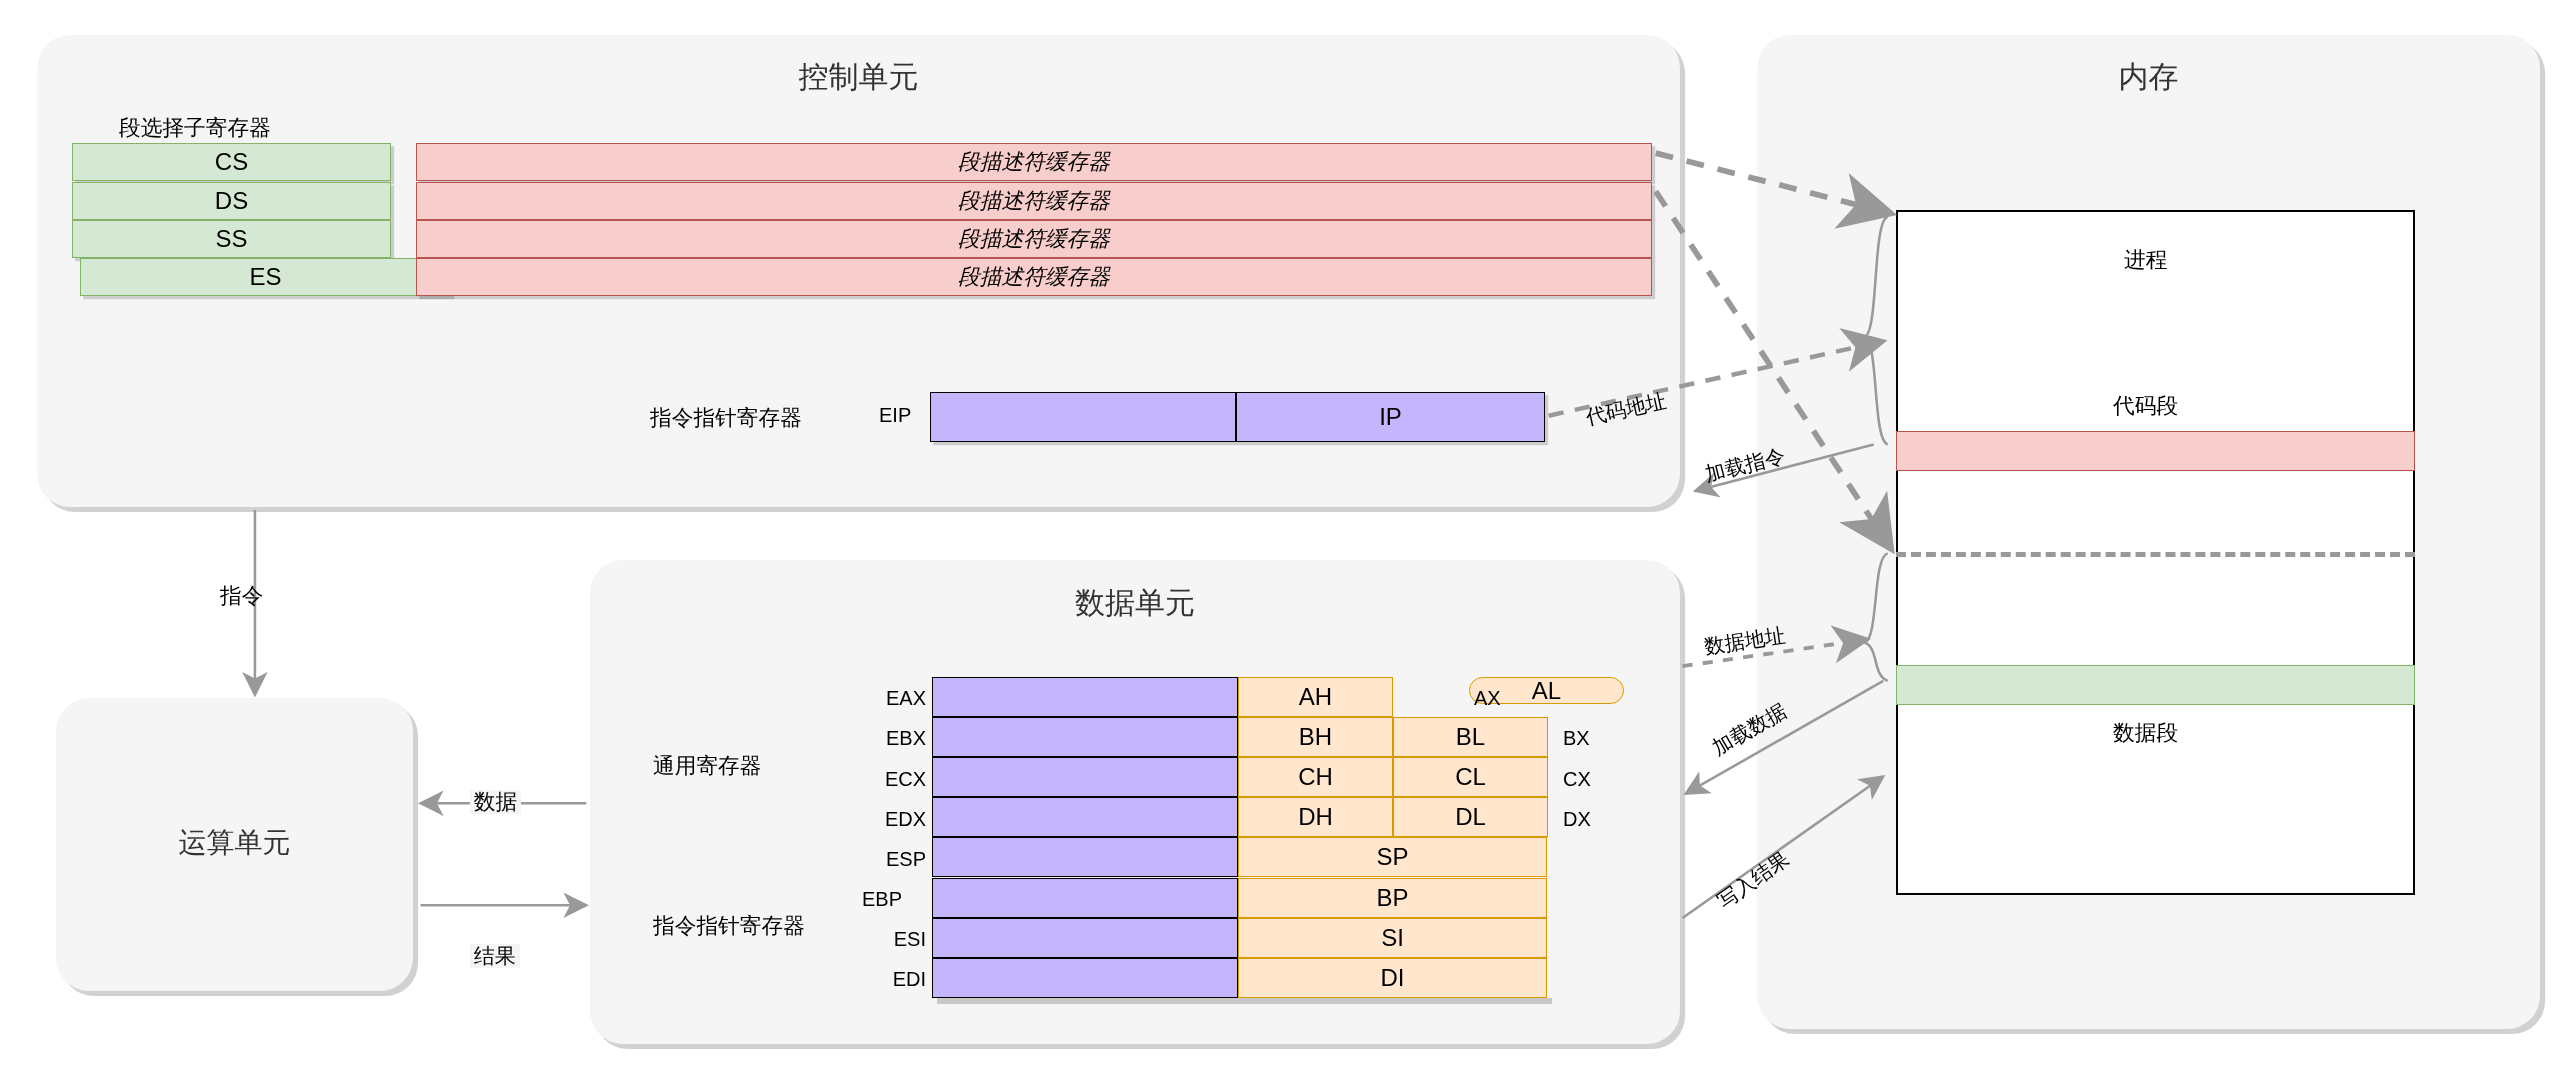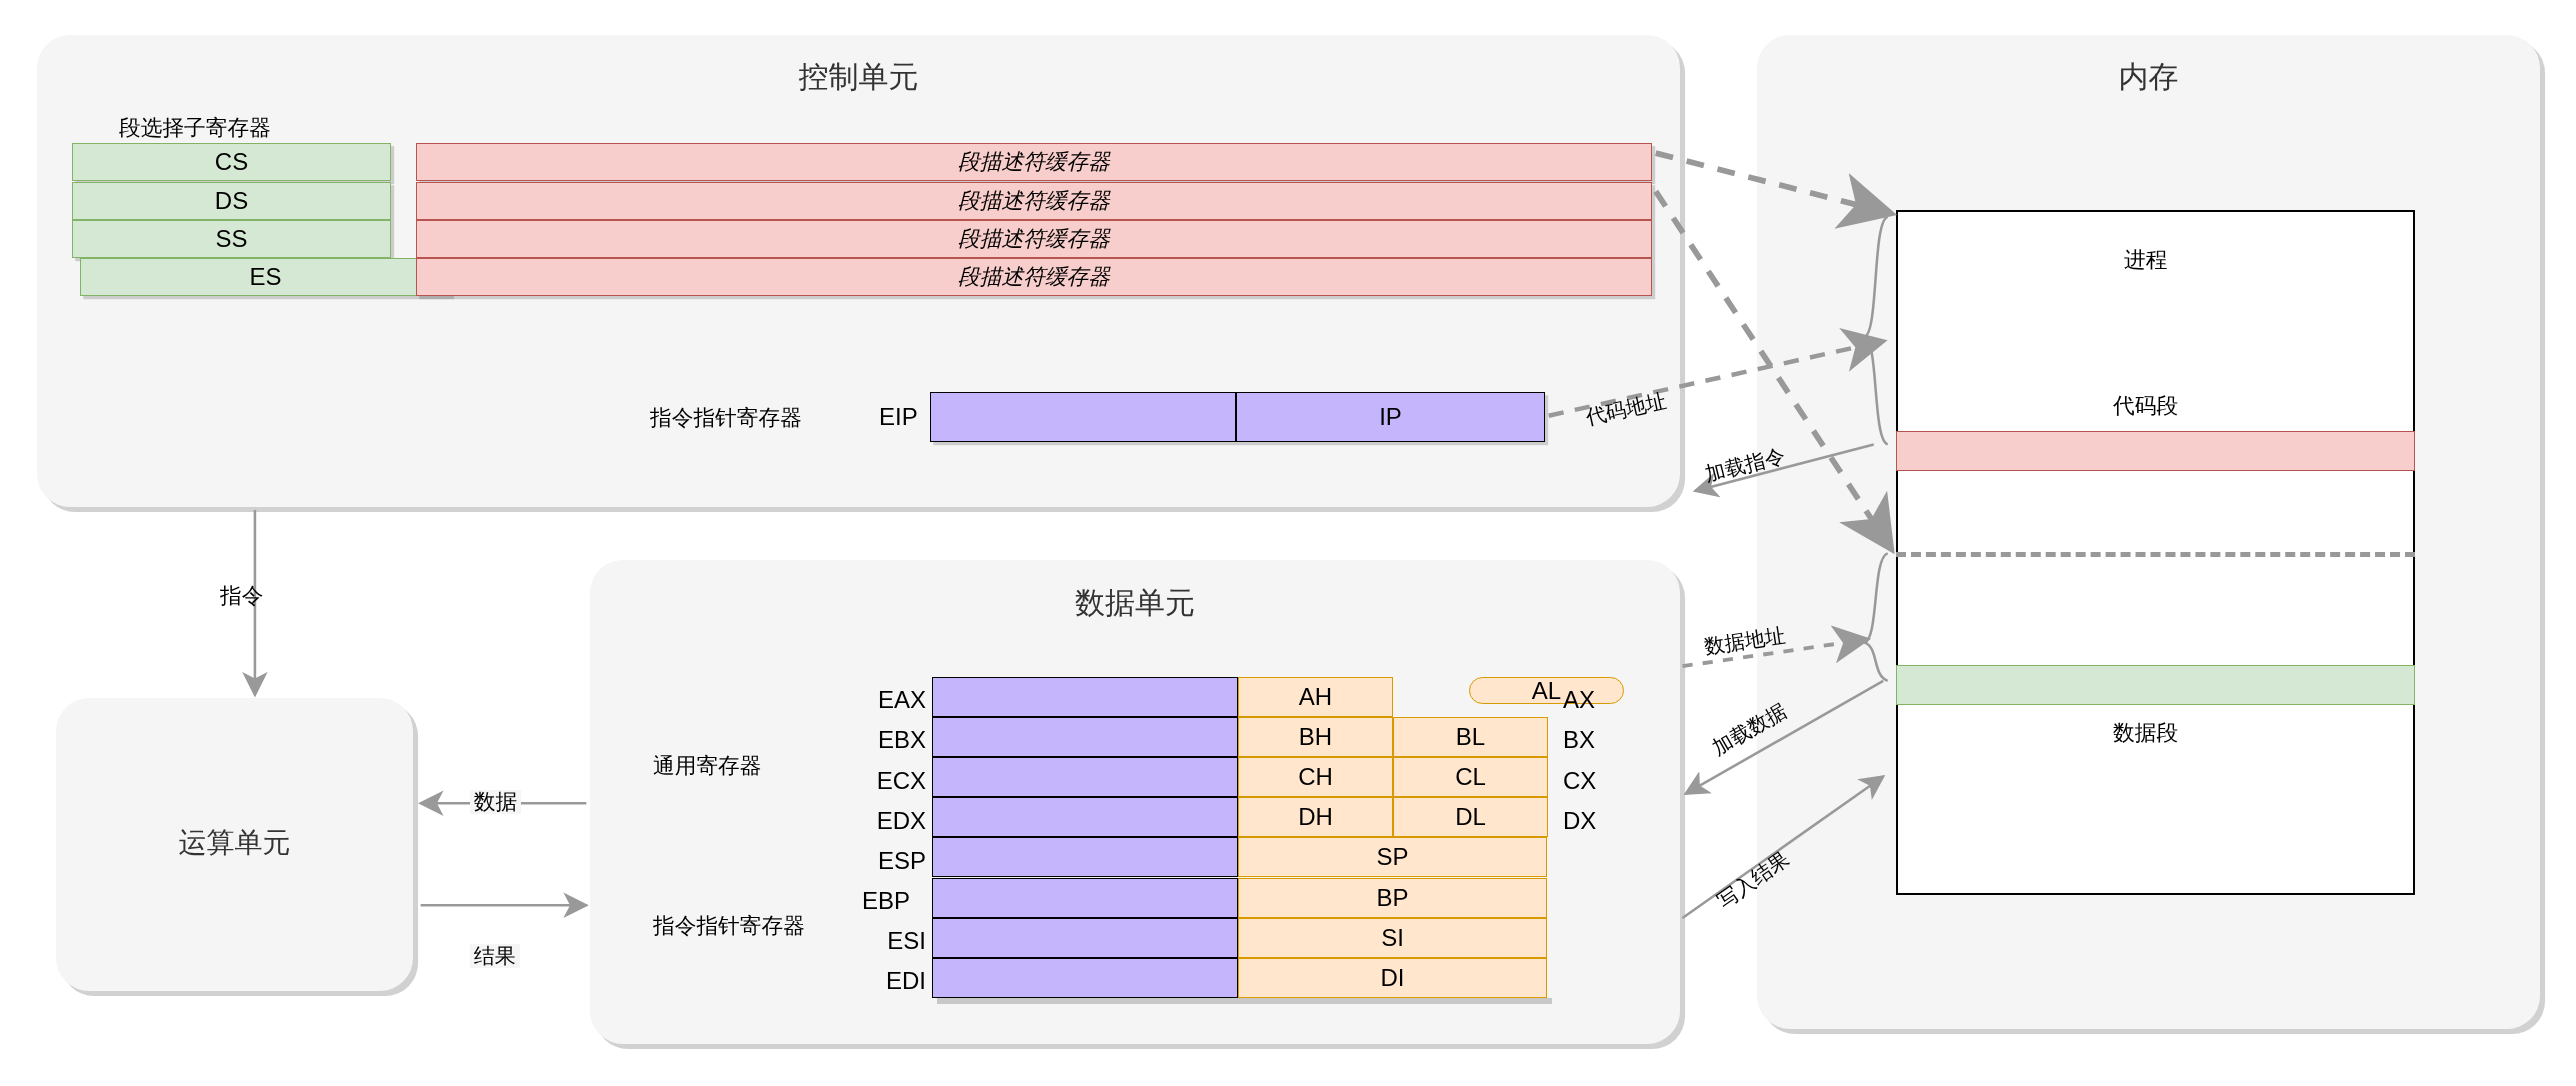--- a/index.html
+++ b/index.html
@@ -34,21 +34,21 @@
   }
 
   
   .lbl{
     position:absolute;
     color:#000000;
     white-space:nowrap;
     line-height:1;
   }
   .lbl.cn{font-size:21.7px;}
-  .lbl.mono{font-size:24px;}
+  .lbl.mono{font-size:20px;}
   .edge-lbl{
     position:absolute;
     color:#000000;
     font-size:20.4px;
     white-space:nowrap;
     line-height:1;
     background:transparent;
   }
 
   
@@ -142,21 +142,21 @@
   </div>
 
   <div class="lbl cn" style="left:653px; top:755px;">通用寄存器</div>
   <div class="lbl cn" style="left:653px; top:915px;">指令指针寄存器</div>
 
   <div id="register-table">
       <div class="lbl mono" style="left: 862px; top: 688px; width: 64px; text-align: right;">EAX</div>
       <div class="cell white" style="left: 932px; top: 677px; width: 306px; height: 40px;"></div>
       <div class="cell orange" style="left: 1238px; top: 677px; width: 155px; height: 40px;">AH</div>
       <div class="cell orange" style="left: 1469px; top: 677px; width: 155px; height: 27px; border-radius: 18px;">AL</div>
-      <div class="lbl mono" style="left: 1563px; top: 688px; text-align: right;">AX</div>
+      <div class="lbl mono" style="left: 1474px; top: 688px; text-align: right;">AX</div>
       <div class="lbl mono" style="left: 862px; top: 728px; width: 64px; text-align: right;">EBX</div>
       <div class="cell white" style="left: 932px; top: 717px; width: 306px; height: 40px;"></div>
       <div class="cell orange" style="left: 1238px; top: 717px; width: 155px; height: 40px;">BH</div>
       <div class="cell orange" style="left: 1393px; top: 717px; width: 155px; height: 40px;">BL</div>
       <div class="lbl mono" style="left: 1563px; top: 728px;">BX</div>
       <div class="lbl mono" style="left: 862px; top: 769px; width: 64px; text-align: right;">ECX</div>
       <div class="cell white" style="left: 932px; top: 757px; width: 306px; height: 40px;"></div>
       <div class="cell orange" style="left: 1238px; top: 757px; width: 155px; height: 40px;">CH</div>
       <div class="cell orange" style="left: 1393px; top: 757px; width: 155px; height: 40px;">CL</div>
       <div class="lbl mono" style="left: 1563px; top: 769px;">CX</div>

